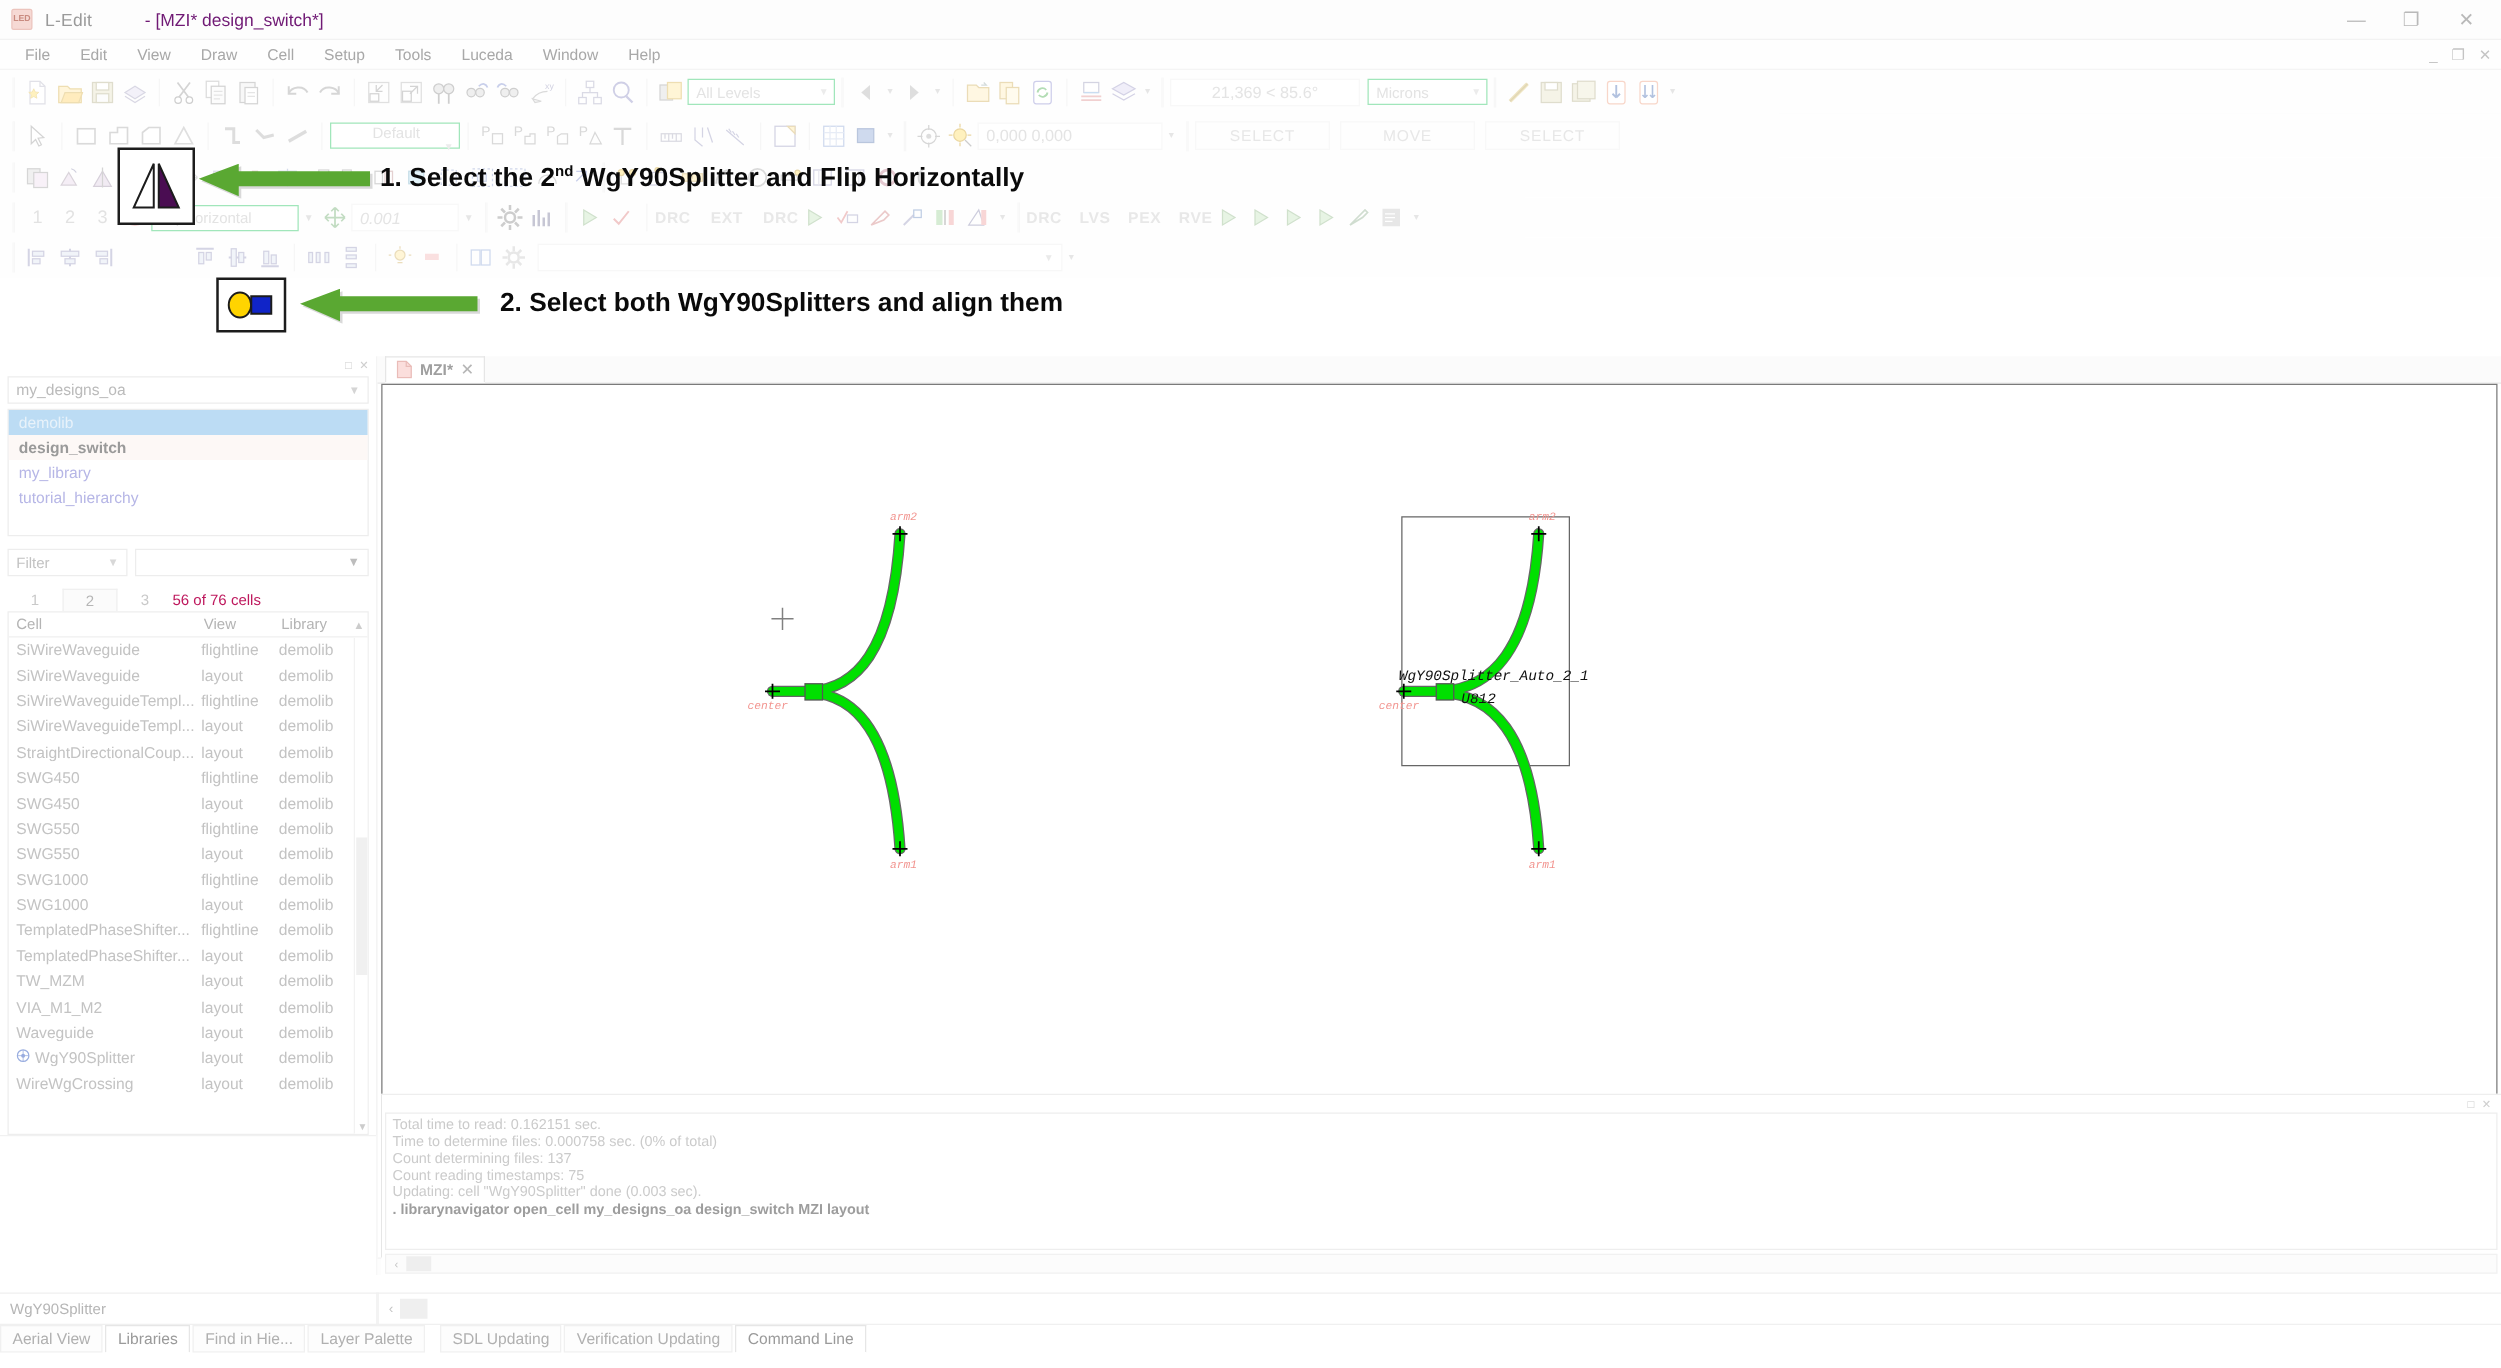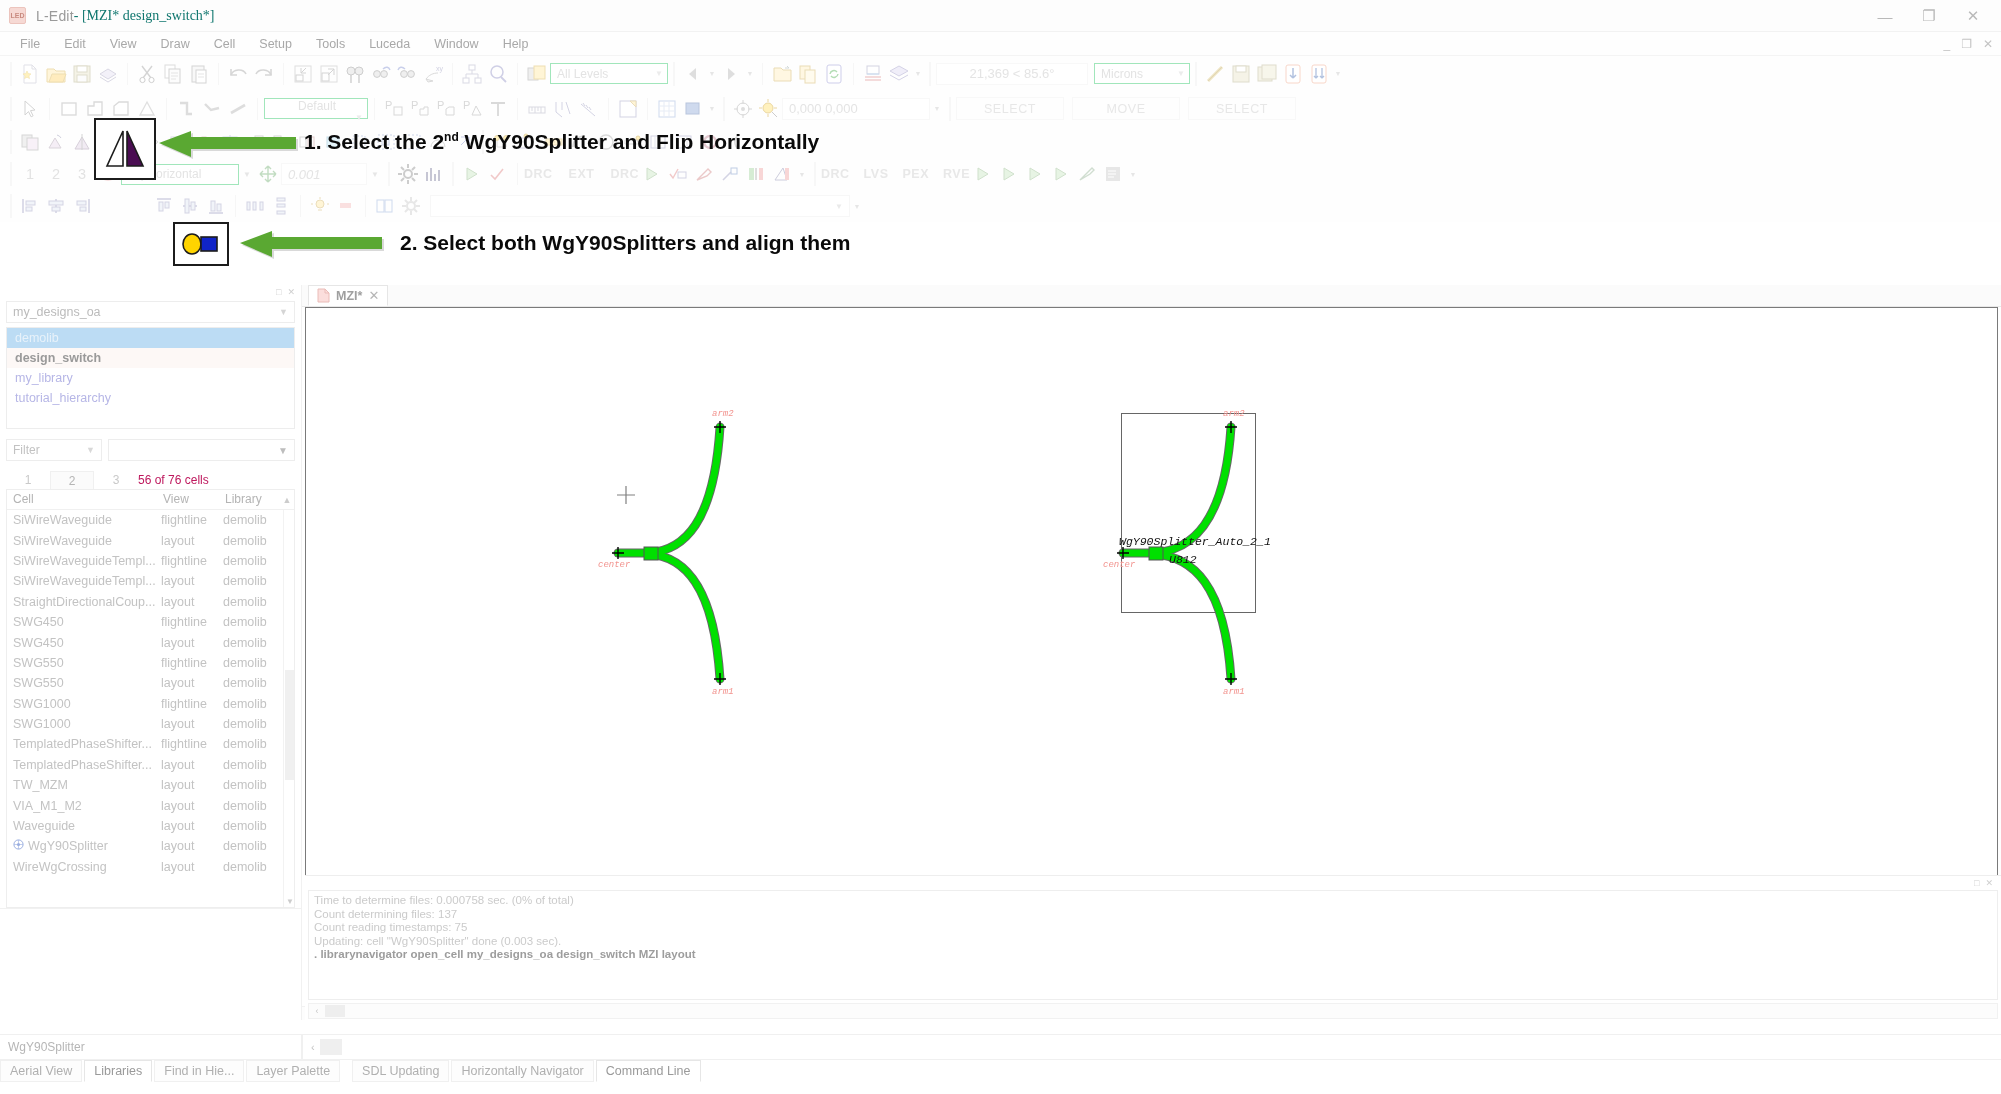--- a/index.html
+++ b/index.html
@@ -21,21 +21,21 @@
     background:#fdfdfd; border-bottom:1px solid #f2f2f2;
     position:relative;
   }
   #app-icon {
     width:17px;height:17px;margin-left:9px;margin-right:10px;
     background:#f6d9d4; border:1px solid #ecc4bd; border-radius:2px;
     display:flex;align-items:center;justify-content:center;
     font-size:7px;color:#c98b80; font-weight:bold;
   }
   #app-title { color:#9a9a9a; font-size:14px; letter-spacing:.2px;}
-  #doc-title { color:#0f766e; font-size:14px; font-family:Liberation Serif, serif;}
+  #doc-title { color:#701a75; font-size:14px; margin-left:42px;}
   #win-controls { position:absolute; right:6px; top:0; height:32px; display:flex; align-items:center;}
   .wbtn { width:44px;height:32px;display:flex;align-items:center;justify-content:center;
           color:#b9b9b9;font-size:15px;}
 
   
   #menubar {
     height:24px; display:flex; align-items:center; padding-left:8px;
     background:#fefefe; border-bottom:1px solid #f4f4f4;
     position:relative;
   }
@@ -1244,20 +1244,21 @@
     <div id="hscroll"></div>
   </div>
 </div>
 
 <div id="logarea">
   <div class="logbar">
     <span>□</span>
     <span>✕</span>
   </div>
   <div id="logbox">
+      <div class="logline">Total time to read: 0.162151 sec.</div>
       <div class="logline">Time to determine files: 0.000758 sec. (0% of total)</div>
       <div class="logline">Count determining files: 137</div>
       <div class="logline">Count reading timestamps: 75</div>
       <div class="logline">Updating: cell "WgY90Splitter" done (0.003 sec).</div>
       <div class="logline cmd">. librarynavigator open_cell my_designs_oa design_switch MZI layout</div>
     </div>
   <div id="logscroll">
     <div class="lt">‹</div>
     <div class="thumb"></div>
   </div>
@@ -1271,15 +1272,15 @@
   </div>
 </div>
 
 <div id="tabrow">
   <div class="btab">Aerial View</div>
   <div class="btab act">Libraries</div>
   <div class="btab">Find in Hie...</div>
   <div class="btab">Layer Palette</div>
   <div class="tabgap"></div>
   <div class="btab">SDL Updating</div>
-  <div class="btab">Horizontally Navigator</div>
+  <div class="btab">Verification Updating</div>
   <div class="btab act">Command Line</div>
 </div>
 
 </body></html>

